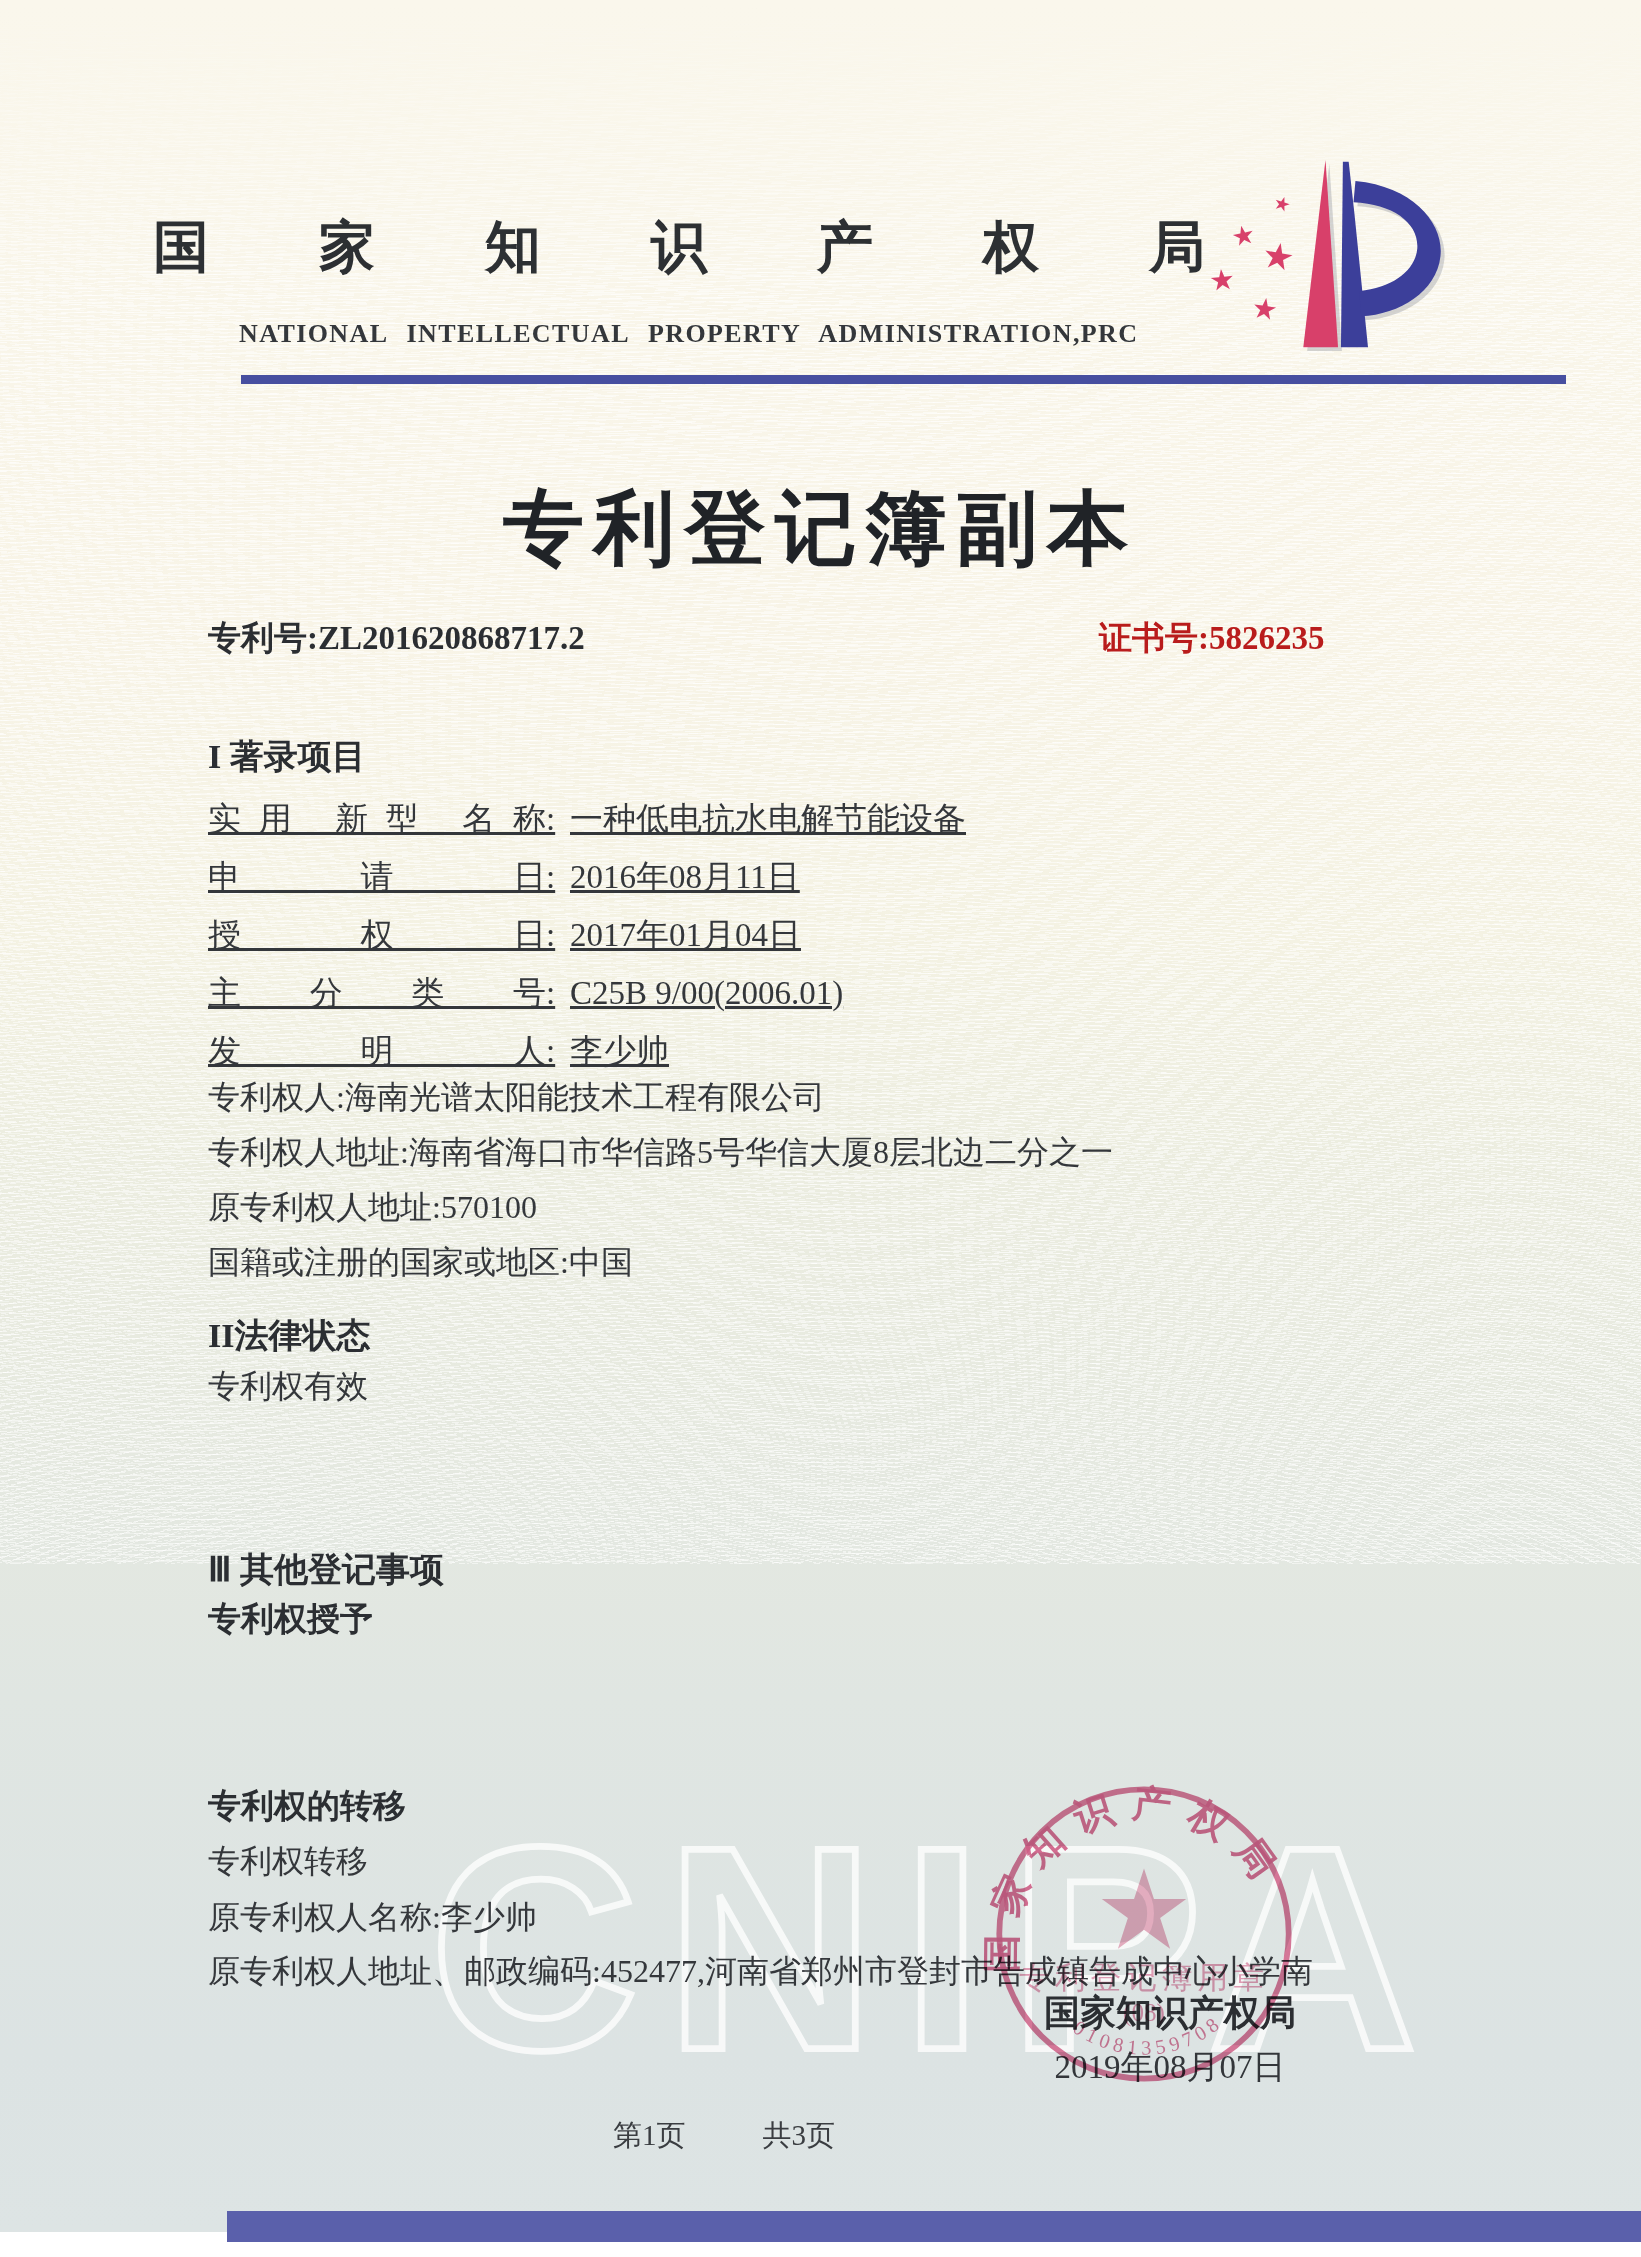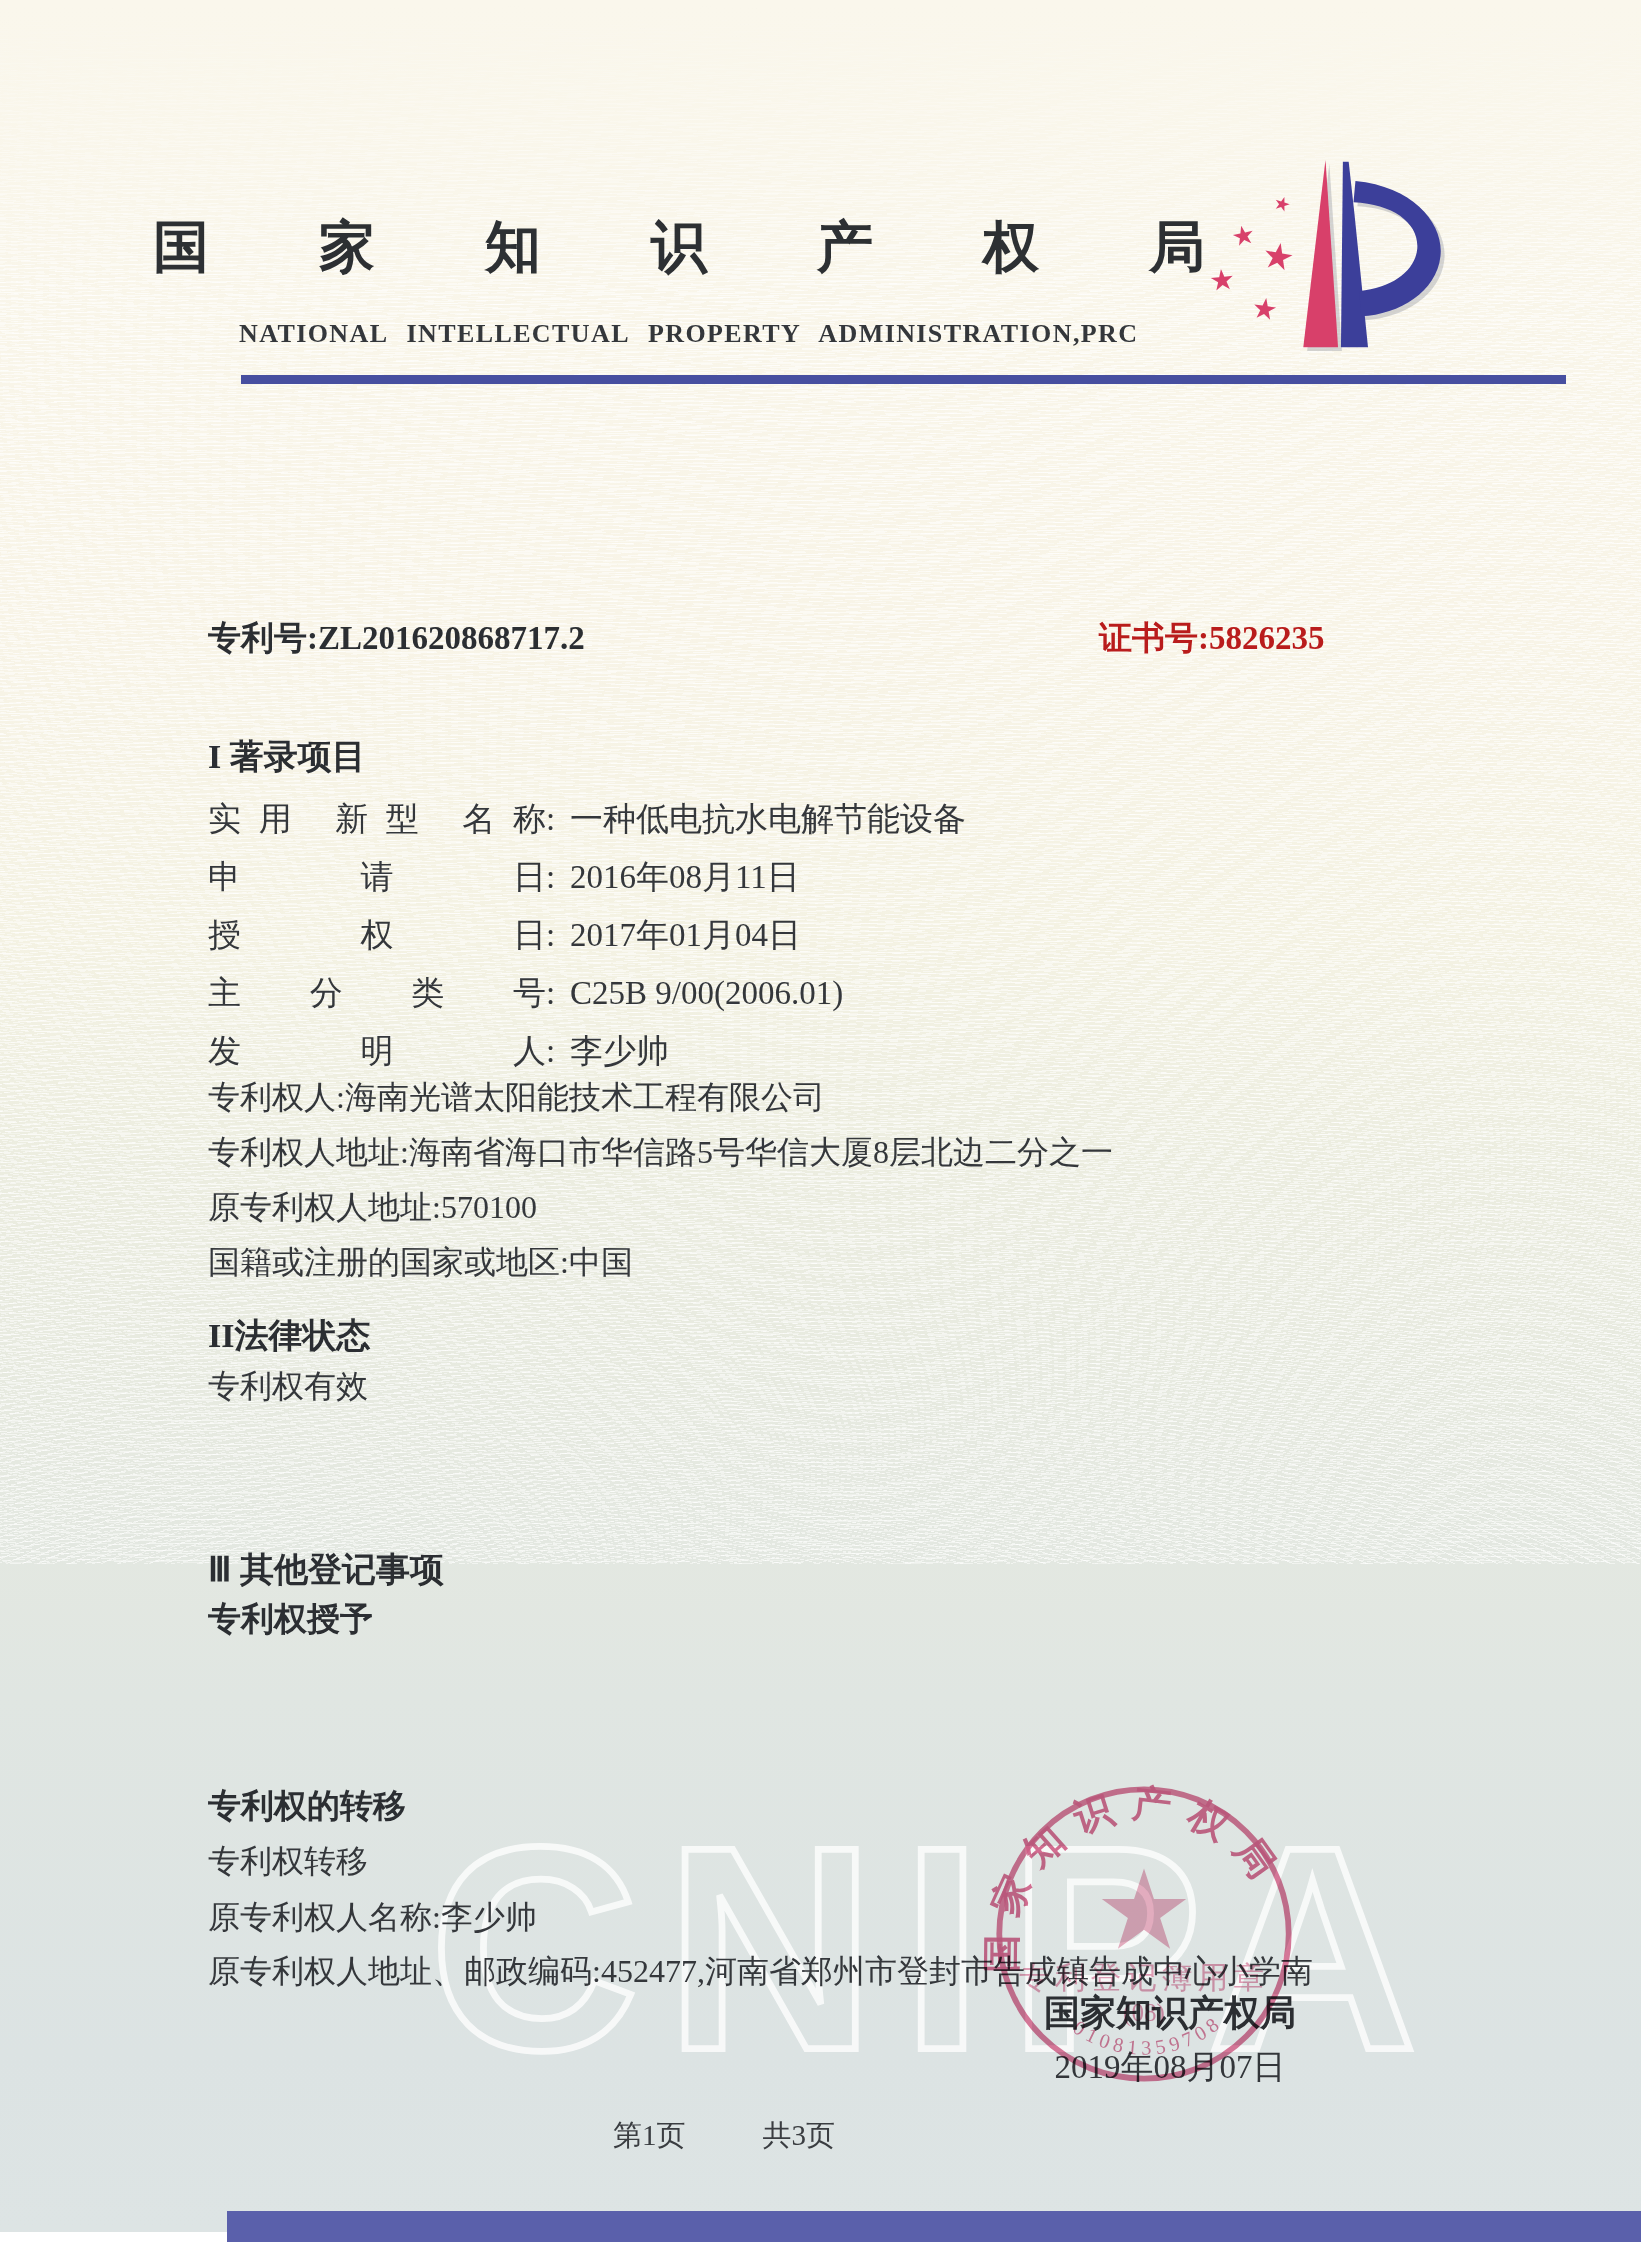--- a/index.html
+++ b/index.html
@@ -19,21 +19,21 @@
   .agency-cn{left:153px;top:210px;font-size:56px;font-weight:bold;letter-spacing:48px;color:#2d3033;white-space:nowrap;}
   .agency-en{left:239px;top:319px;font-size:26px;font-weight:600;letter-spacing:1.4px;word-spacing:11.6px;color:#34373b;white-space:nowrap;}
   .rule{left:241px;top:375px;width:1325px;height:8.7px;z-index:3;}
   .logo{left:1195px;top:154px;width:261px;height:198px;z-index:3;}
   .doc-title{left:0;top:475px;width:1641px;text-align:center;font-size:81px;font-weight:bold;letter-spacing:9.7px;color:#202327;}
   .patno{left:208px;top:616px;font-size:33px;font-weight:bold;color:#2b2e32;}
   .certno{left:1099px;top:616px;font-size:33px;font-weight:bold;color:#b91c1c;}
   .sec-h{font-size:34px;font-weight:bold;color:#2b2e32;white-space:nowrap;}
   .line{font-size:32px;color:#34373b;white-space:nowrap;}
   .fields{left:208px;top:790px;width:1255px;}
-  .frow{display:flex;height:58px;align-items:center;font-size:33px;color:#34373b;}
+  .frow{display:flex;height:58px;align-items:center;font-size:33px;color:#34373b;text-decoration:underline;}
   .flabel{display:inline-block;width:338px;text-align:justify;text-align-last:justify;}
   .fcolon{display:inline-block;width:24px;}
   .fvalue{display:inline-block;white-space:nowrap;}
   .patentee{left:208px;top:1070px;}
   .patentee .line{line-height:55px;}
   .sign{left:977px;width:386px;text-align:center;z-index:3;}
   .seal-svg{position:absolute;left:980px;top:1770px;width:328px;height:328px;z-index:4;
             mix-blend-mode:multiply;opacity:.88;filter:blur(0.4px);}
   .wm{position:absolute;left:415px;top:1788px;width:1226px;height:333px;z-index:2;}
   .footer{left:0;top:2116px;width:1448px;text-align:center;font-size:29px;color:#3a3d41;z-index:3;}
@@ -68,20 +68,21 @@
     <path d="M166,28 C228,34 258,74 254,106 C250,142 212,166 172,168 L170,142 C206,138 228,120 230,98 C232,72 206,52 164,50 Z" fill="#3c3f9a"></path>
     <g fill="#d8406a">
       <use href="#st" transform="translate(90,52) scale(8) rotate(18)"></use>
       <use href="#st" transform="translate(50,85) scale(11) rotate(-12)"></use>
       <use href="#st" transform="translate(86,107) scale(15) rotate(10)"></use>
       <use href="#st" transform="translate(28,131) scale(12) rotate(-6)"></use>
       <use href="#st" transform="translate(72,161) scale(12) rotate(8)"></use>
     </g>
   </svg>
 
+  <div class="abs doc-title">专利登记簿副本</div>
 
   <div class="abs patno">专利号:ZL201620868717.2</div>
   <div class="abs certno">证书号:5826235</div>
 
   <div class="abs sec-h" style="left:208px;top:734px;">I 著录项目</div>
   <div class="abs fields">
     <div class="frow">
       <span class="flabel">实用 新型 名称</span>
         <span class="fcolon">:</span>
         <span class="fvalue">一种低电抗水电解节能设备</span>

